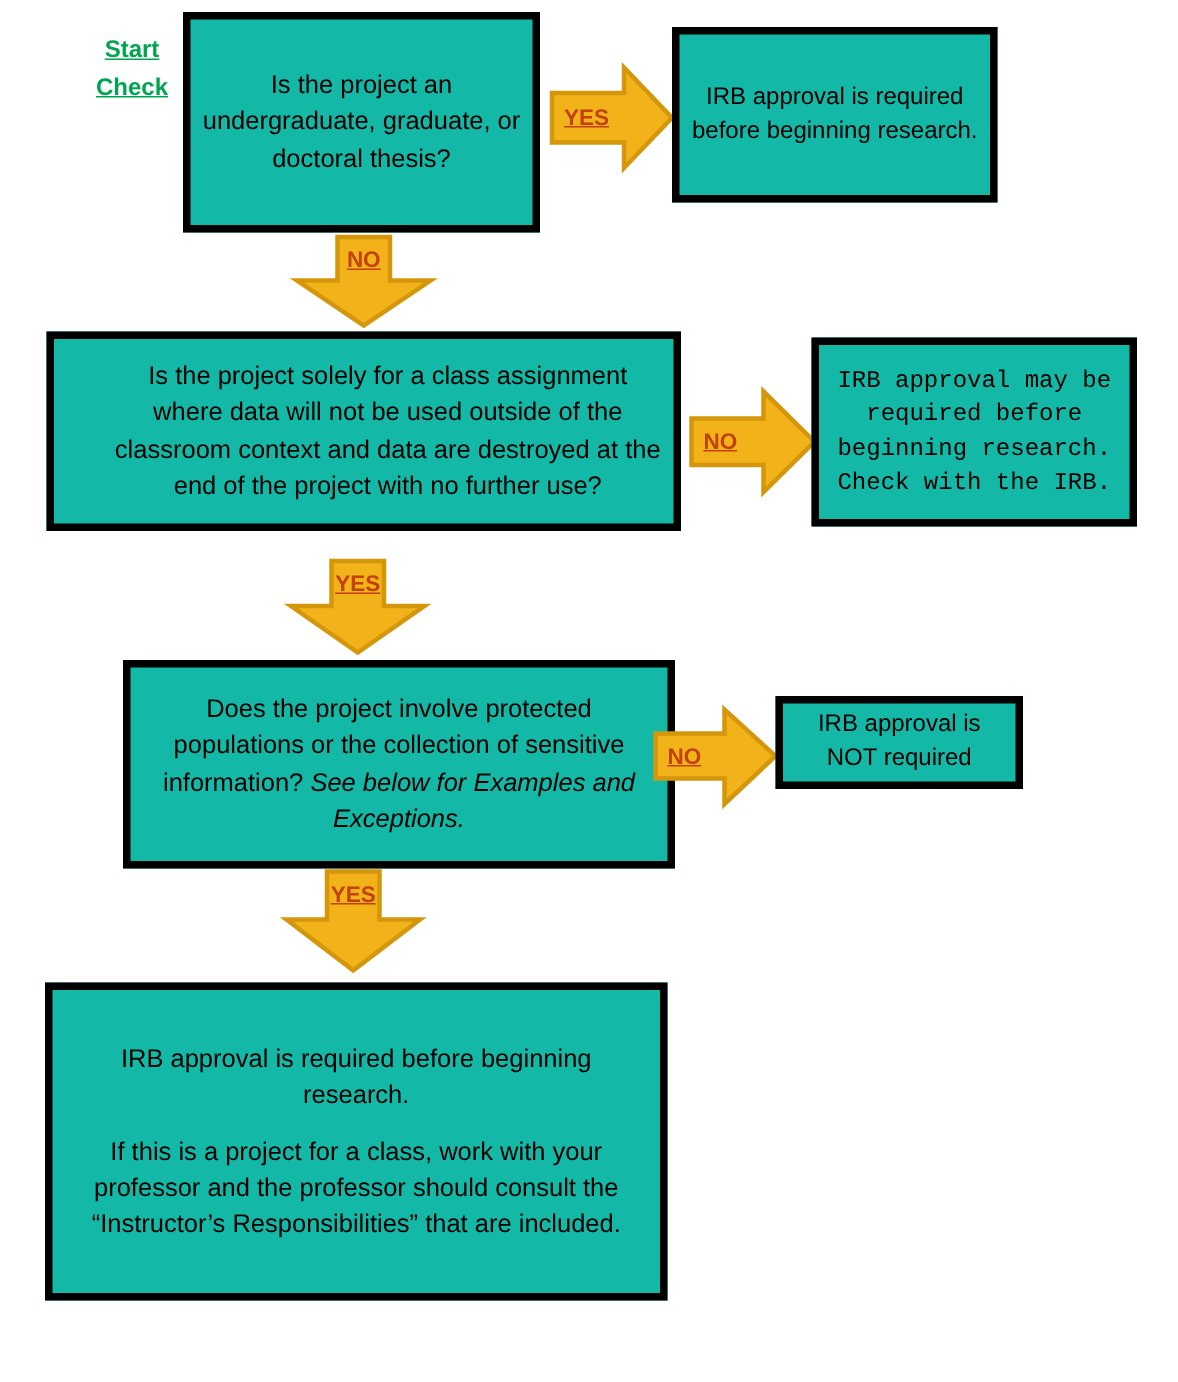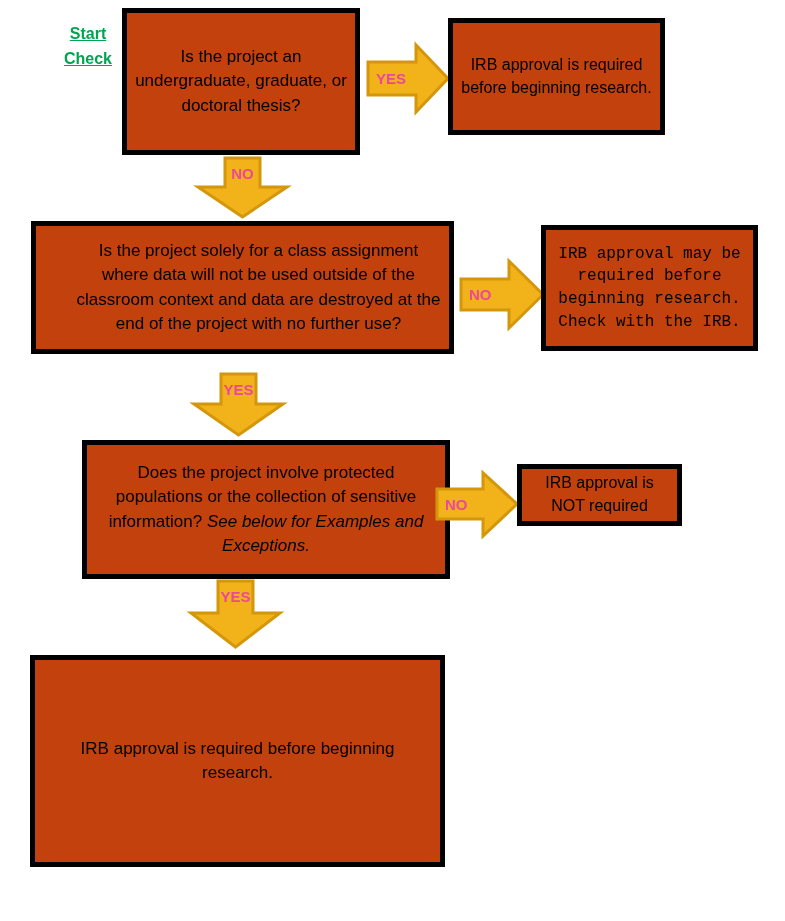--- a/index.html
+++ b/index.html
@@ -18,21 +18,21 @@
 
   #flowchart {
     position: absolute;
     inset: 0;
   }
 
   
   .box {
     position: absolute;
     box-sizing: border-box;
-    background: #c2410c;
+    background: #14b8a6;
     border: 5px solid #000000;
     display: flex;
     align-items: center;
     justify-content: center;
     text-align: center;
     line-height: 1.42;
     color: #000000;
   }
   .box .inner {
     width: 100%;
@@ -85,22 +85,23 @@
     position: absolute;
     left: 0;
     top: 0;
     width: 100%;
     height: 100%;
     display: flex;
     align-items: center;
     justify-content: center;
     font-size: 15px;
     font-weight: bold;
-    color: #ec4899;
+    color: #c2410c;
     pointer-events: none;
+    text-decoration: underline;
   }
   
   .arrow.down .label {
     align-items: flex-start;
     padding-top: 8px;
     box-sizing: border-box;
   }
   
   .arrow.right .label {
     justify-content: flex-start;
@@ -190,16 +191,17 @@
   <div class="arrow down" id="arrow-yes-3">
     <svg width="97" height="69" viewBox="0 0 97 69" aria-hidden="true">
       <polygon points="31,1 66,1 66,33 93,33 48.5,67 4,33 31,33" fill="#F2B31A" stroke="#D4960B" stroke-width="3" stroke-linejoin="miter"></polygon>
     </svg>
     <span class="label">YES</span>
   </div>
 
   <div class="box" id="box-end">
     <div class="inner">
       <p>IRB approval is required before beginning research.</p>
+      <p>If this is a project for a class, work with your professor and the professor should consult the “Instructor’s Responsibilities” that are included.</p>
     </div>
   </div>
 
 </div>
 
 </body></html>

